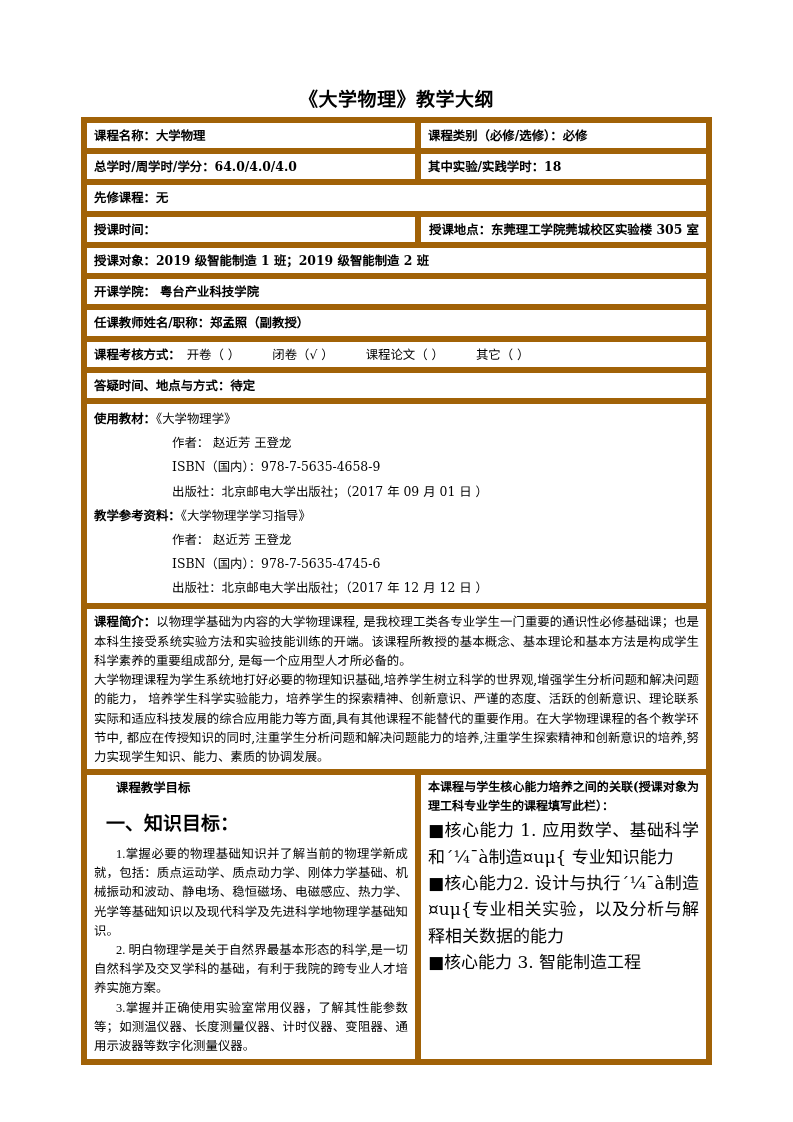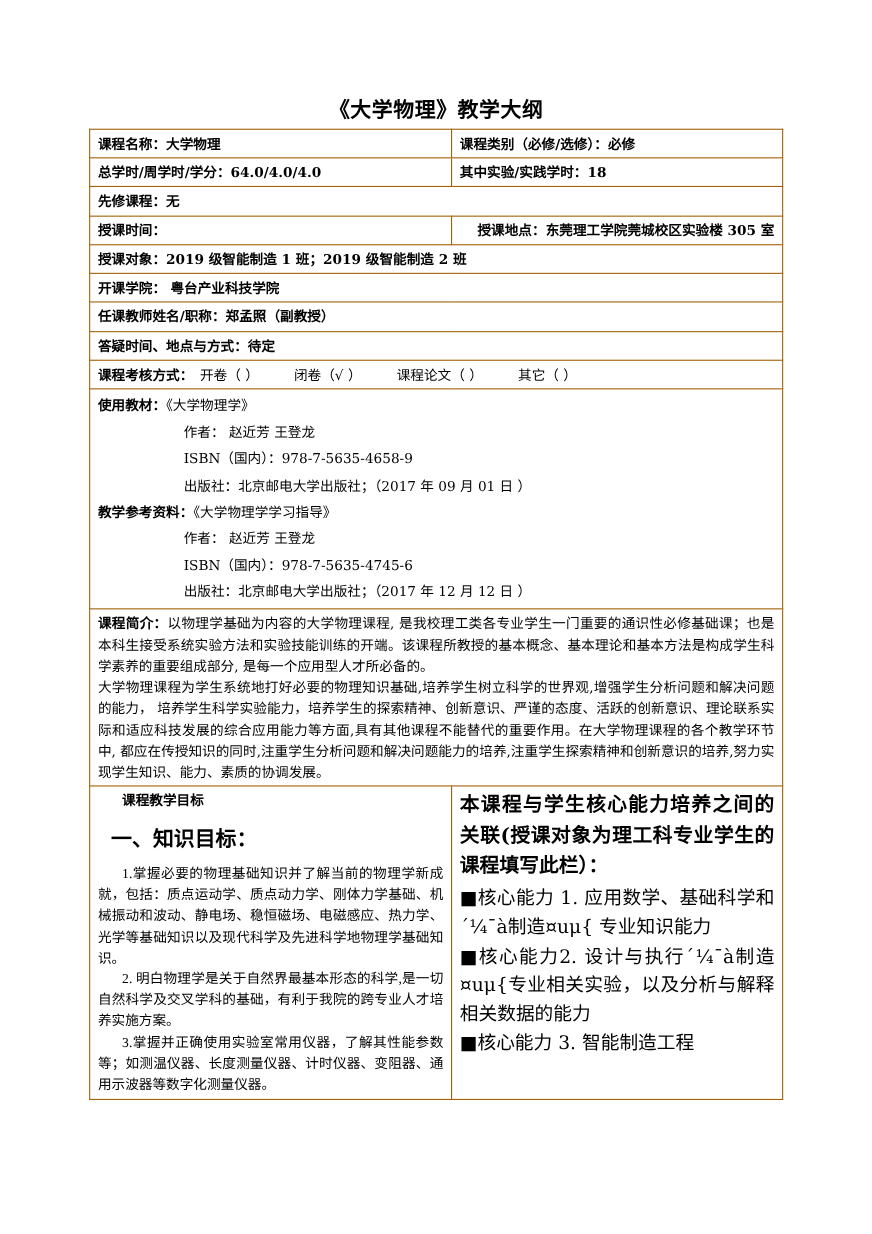--- a/index.html
+++ b/index.html
@@ -37,21 +37,21 @@
 
   table.main {
     position: absolute;
     top: 117px;
     left: 81px;
     width: 631px;
     border-collapse: collapse;
     table-layout: fixed;
   }
   table.main td {
-    border: 1px solid #a16207;
+    border: 6px solid #a16207;
     padding: 3px 7px 3px 7px;
     vertical-align: top;
     font-size: 12.4px;
     line-height: 1.55;
     font-family: "DejaVu Serif", "Liberation Serif", serif;
   }
   .lbl {
     font-weight: bold;
   }
   .val {
@@ -122,21 +122,21 @@
     text-align: justify;
     text-justify: inter-ideograph;
     text-indent: 22px;
     font-family: Liberation Serif, serif;
   }
   .br-head {
     font-weight: bold;
     margin: 0 0 2px 0;
     text-align: justify;
     text-justify: inter-ideograph;
-    font-size: 18px;
+    font-size: 12px;
   }
   .br-item {
     margin: 0;
     font-weight: normal;
     text-align: justify;
     text-justify: inter-ideograph;
     font-size: 17px;
   }
   .examline .opt {
     font-weight: normal;
@@ -201,28 +201,28 @@
       </td>
     </tr>
 
     <tr>
       <td colspan="2">
         <span class="lbl">任课教师姓名/职称：</span><span class="val">郑孟照（副教授）</span>
       </td>
     </tr>
 
     <tr>
-      <td colspan="2">
-        <span class="lbl">答疑时间、地点与方式：</span><span class="val">待定</span>
-      </td>
-    </tr>
-
-    <tr>
       <td colspan="2" class="examline">
         <span class="lbl">课程考核方式：</span><span class="opt">开卷（    ）</span><span class="gap"></span><span class="opt">闭卷（√ ）</span><span class="gap"></span><span class="opt">课程论文（    ）</span><span class="gap"></span><span class="opt">其它（    ）</span>
+      </td>
+    </tr>
+
+    <tr>
+      <td colspan="2">
+        <span class="lbl">答疑时间、地点与方式：</span><span class="val">待定</span>
       </td>
     </tr>
 
     <tr class="book-block">
       <td colspan="2">
         <div class="book-head">
           <span>使用教材：</span><span class="bookname">《大学物理学》</span>
         </div>
         <div class="book-line">作者：  赵近芳  王登龙</div>
         <div class="book-line">ISBN（国内）：978-7-5635-4658-9</div>

